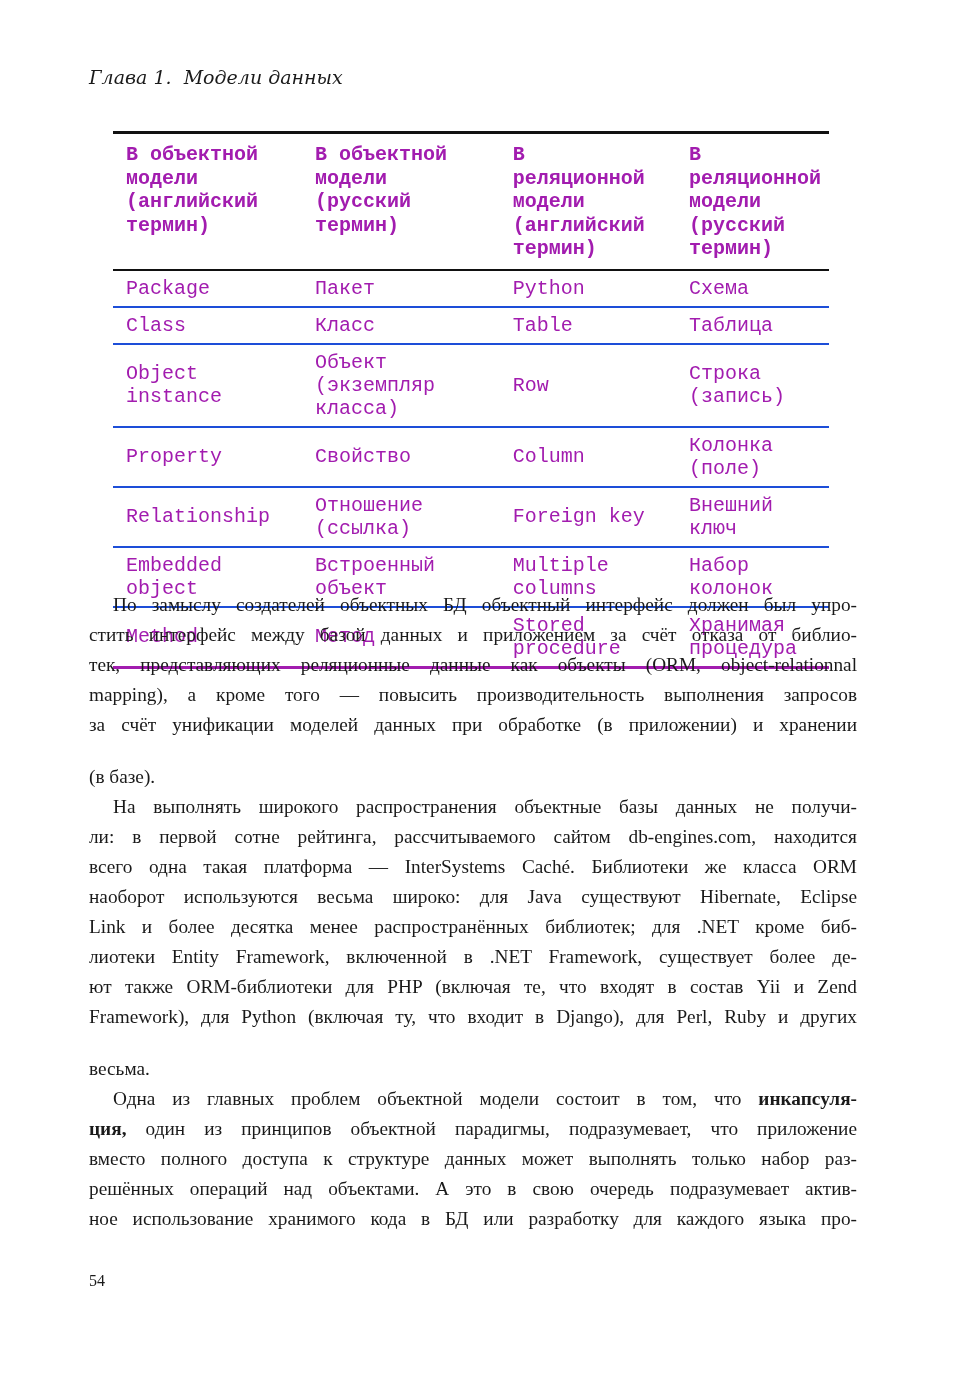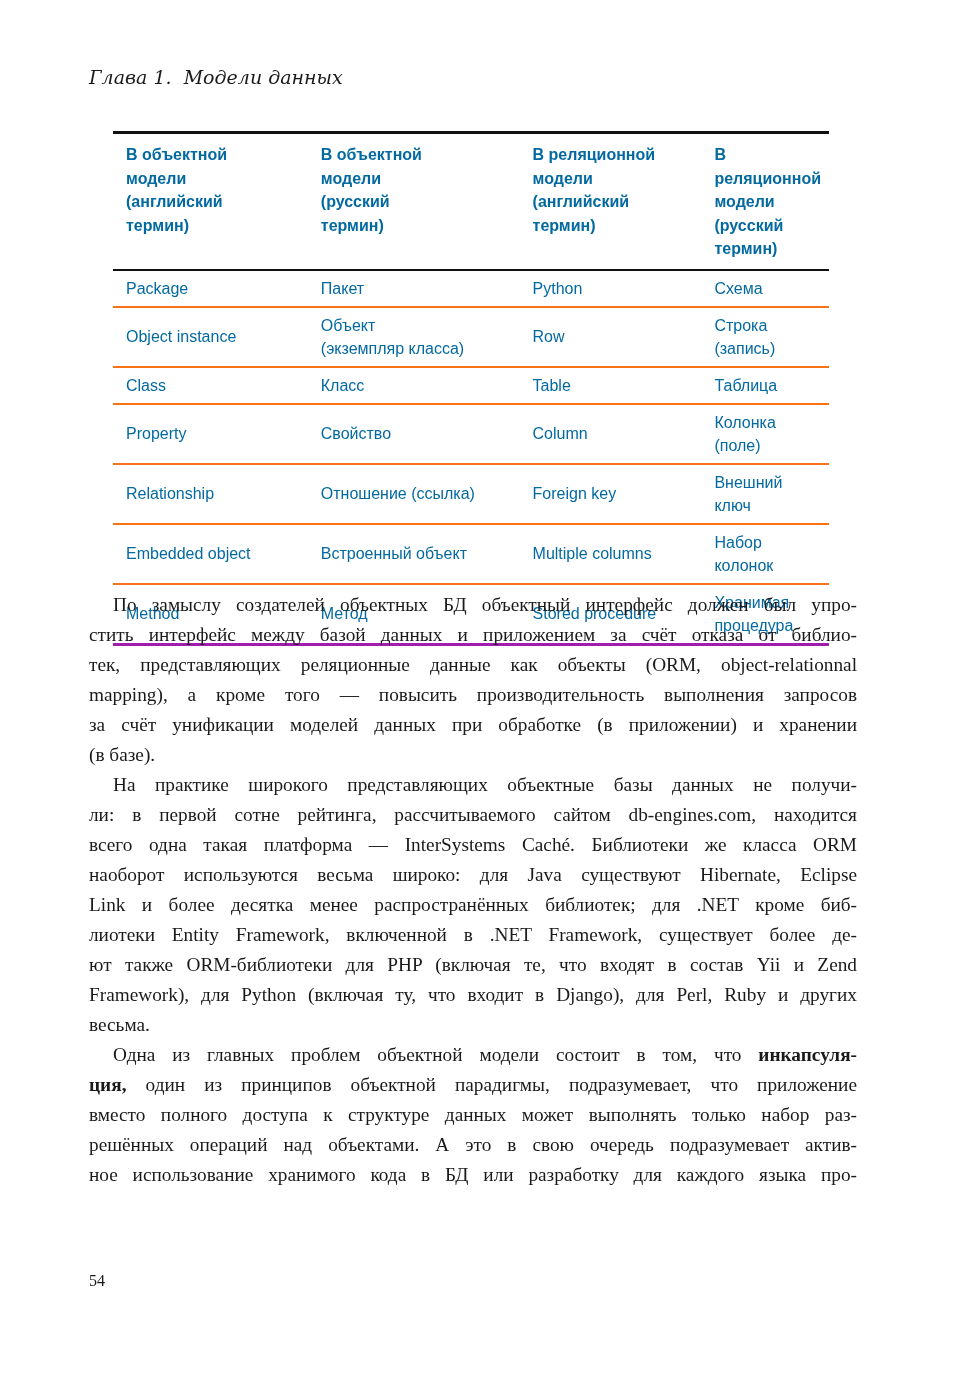--- a/index.html
+++ b/index.html
@@ -3,38 +3,38 @@
 <meta charset="utf-8">
 <style>
   html, body { margin: 0; padding: 0; background: #ffffff; }
   body { width: 974px; height: 1388px; position: relative; overflow: hidden; color: #1a1a1a; }
   .running-head {
     position: absolute; left: 89px; top: 66px;
     font-family: "DejaVu Serif", serif; font-style: italic;
     font-size: 19px; color: #1a1a1a; white-space: pre;
   }
   .table-wrap { position: absolute; left: 113px; top: 131px; width: 716px; }
-  table { border-collapse: collapse; width: 716px; font-family: Liberation Sans, sans-serif; font-size: 16px; color: #0369a1; }
+  table { border-collapse: collapse; width: 716px; font-family: Liberation Mono, monospace; font-size: 20px; color: #a21caf; }
   table thead tr { border-top: 3px solid #111; border-bottom: 2px solid #111; }
-  table tbody tr { border-bottom: 2px solid #f97316; }
+  table tbody tr { border-bottom: 2px solid #1d4ed8; }
   table tbody tr:last-child { border-bottom: 3px solid #a21caf; }
   th { text-align: left; font-weight: bold; vertical-align: top; padding: 9px 8px 8px 13px; line-height: 23.5px; }
   td { text-align: left; vertical-align: middle; padding: 6px 8px 6px 13px; line-height: 23px; }
   td.c1, th.c1 { width: 174px; }
   td.c2, th.c2 { width: 191px; }
   td.c3, th.c3 { width: 161px; }
   td.c4, th.c4 { width: auto; }
   .ml { white-space: pre-line; }
   .body-text {
     position: absolute; left: 89px; top: 590px; width: 768px;
     font-family: "Liberation Serif", serif; font-size: 19.3px; color: #1a1a1a;
   }
   .para { margin: 0; }
   .line { display: block; height: 30px; line-height: 30px; white-space: nowrap; text-align: justify; text-align-last: justify; }
-  .line.last { text-align-last: left; }
+  .line.last { text-align-last: left; margin-top: 22px; }
   .line.indent { padding-left: 24px; }
   b { font-weight: bold; }
   .page-number {
     position: absolute; left: 89px; top: 1272px;
     font-family: "Liberation Serif", serif; font-size: 16px; color: #1a1a1a;
   }
 </style>
 </head>
 <body>
 
@@ -63,31 +63,31 @@
       </tr>
     </thead>
     <tbody>
       <tr>
         <td class="c1 ml">Package</td>
         <td class="c2 ml">Пакет</td>
         <td class="c3 ml">Python</td>
         <td class="c4 ml">Схема</td>
       </tr>
       <tr>
+        <td class="c1 ml">Class</td>
+        <td class="c2 ml">Класс</td>
+        <td class="c3 ml">Table</td>
+        <td class="c4 ml">Таблица</td>
+      </tr>
+      <tr>
         <td class="c1 ml">Object instance</td>
         <td class="c2 ml">Объект
 (экземпляр класса)</td>
         <td class="c3 ml">Row</td>
         <td class="c4 ml">Строка (запись)</td>
-      </tr>
-      <tr>
-        <td class="c1 ml">Class</td>
-        <td class="c2 ml">Класс</td>
-        <td class="c3 ml">Table</td>
-        <td class="c4 ml">Таблица</td>
       </tr>
       <tr>
         <td class="c1 ml">Property</td>
         <td class="c2 ml">Свойство</td>
         <td class="c3 ml">Column</td>
         <td class="c4 ml">Колонка (поле)</td>
       </tr>
       <tr>
         <td class="c1 ml">Relationship</td>
         <td class="c2 ml">Отношение (ссылка)</td>
@@ -114,21 +114,21 @@
 <div class="body-text">
   <div class="para">
     <span class="line indent">По замыслу создателей объектных БД объектный интерфейс должен был упро-</span>
     <span class="line">стить интерфейс между базой данных и приложением за счёт отказа от библио-</span>
     <span class="line">тек, представляющих реляционные данные как объекты (ORM, object-relationnal</span>
     <span class="line">mapping), а кроме того — повысить производительность выполнения запросов</span>
     <span class="line">за счёт унификации моделей данных при обработке (в приложении) и хранении</span>
     <span class="line last">(в базе).</span>
   </div>
   <div class="para">
-    <span class="line indent">На практике широкого представляющих объектные базы данных не получи-</span>
+    <span class="line indent">На выполнять широкого распространения объектные базы данных не получи-</span>
     <span class="line">ли: в первой сотне рейтинга, рассчитываемого сайтом db-engines.com, находится</span>
     <span class="line">всего одна такая платформа — InterSystems Caché. Библиотеки же класса ORM</span>
     <span class="line">наоборот используются весьма широко: для Java существуют Hibernate, Eclipse</span>
     <span class="line">Link и более десятка менее распространённых библиотек; для .NET кроме биб-</span>
     <span class="line">лиотеки Entity Framework, включенной в .NET Framework, существует более де-</span>
     <span class="line">ют также ORM-библиотеки для PHP (включая те, что входят в состав Yii и Zend</span>
     <span class="line">Framework), для Python (включая ту, что входит в Django), для Perl, Ruby и других</span>
     <span class="line last">весьма.</span>
   </div>
   <div class="para">

